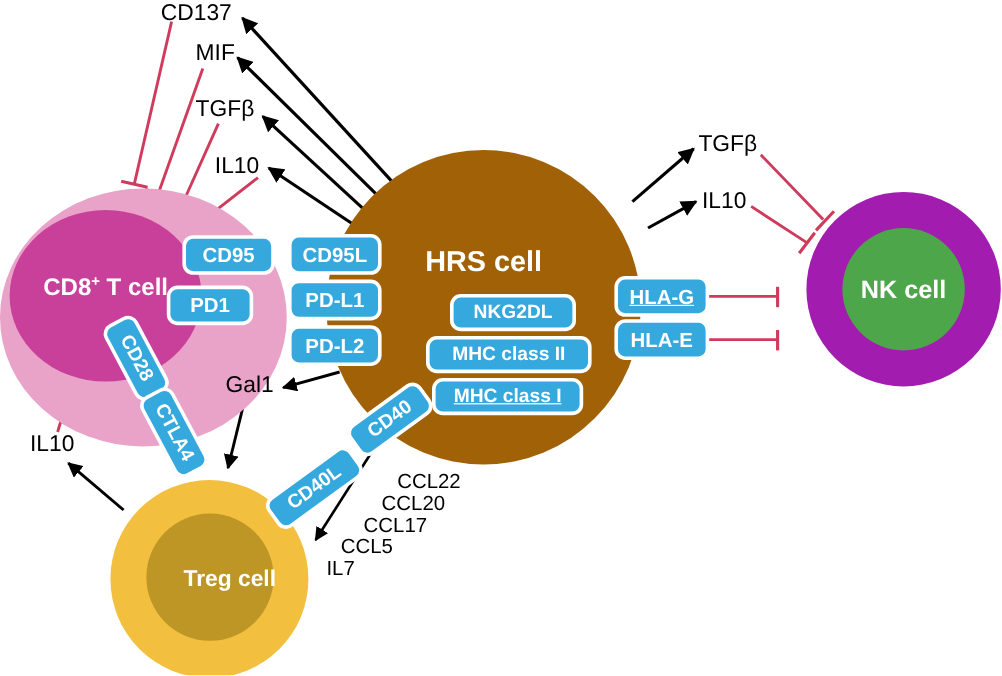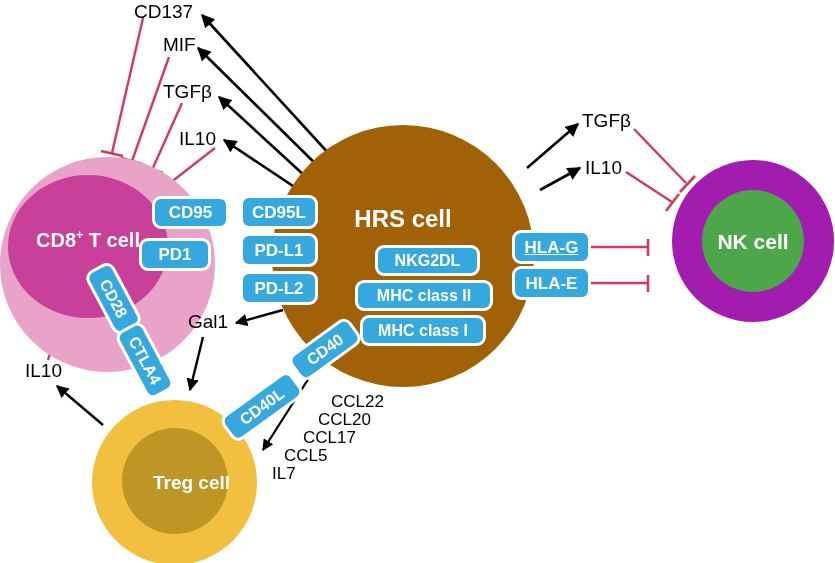--- a/index.html
+++ b/index.html
@@ -167,21 +167,21 @@
 
     <g>
       <line x1="103" y1="425" x2="57" y2="386" stroke="#000000" stroke-width="2.4" marker-end="url(#arrowBlack)"></line>
     </g>
     <g>
       <line x1="48" y1="360" x2="62" y2="314" stroke="#cf3b5c" stroke-width="2.4"></line>
       <line x1="54" y1="311" x2="70" y2="316" stroke="#cf3b5c" stroke-width="2.6"></line>
     </g>
   </svg>
 
-  <div class="cell" style="left:0px; top:157px; width:215px; height:215px; background:#e9a2c8;">
+  <div class="cell" style="left:0px; top:157px; width:215px; height:215px; background:#e9a2c8;padding-left:24px;">
     <div class="cell-inner" style="left:8px; top:18px; width:160px; height:143px; background:#c9409a;"></div>
     <div class="cell-label" style="left:8px; top:72px; width:160px; font-size:20px;">
       <span>CD8</span><sup>+</sup><span> T cell</span>
     </div>
   </div>
 
   <div class="cell" style="left:272px; top:125px; width:262px; height:262px; background:#a16207;">
     <div class="cell-label" style="left:0px; top:80px; width:262px; font-size:24px;">HRS cell</div>
   </div>
 
@@ -203,21 +203,21 @@
   <div class="pill" style="left:240px; top:195px; width:78px; height:34px; font-size:17px;">CD95L</div>
   <div class="pill" style="left:240px; top:233px; width:78px; height:34px; font-size:17px;">PD-L1</div>
   <div class="pill" style="left:240px; top:271px; width:78px; height:34px; font-size:17px;">PD-L2</div>
   <div class="pill" style="left:288px; top:334px; width:74px; height:31px; font-size:16px; transform:rotate(-36deg);">CD40</div>
 
   <div class="pill" style="left:512px; top:230px; width:79px; height:34px; font-size:17px;text-decoration:underline;">HLA-G</div>
   <div class="pill" style="left:512px; top:266px; width:79px; height:34px; font-size:17px;">HLA-E</div>
 
   <div class="pill" style="left:375px; top:245px; width:105px; height:31px; font-size:16px;">NKG2DL</div>
   <div class="pill" style="left:355px; top:280px; width:138px; height:31px; font-size:16px;">MHC class II</div>
-  <div class="pill" style="left:360px; top:315px; width:126px; height:31px; font-size:16px;">MHC class I</div>
+  <div class="pill" style="left:360px; top:315px; width:126px; height:31px; font-size:16px;text-decoration:underline;">MHC class I</div>
 
   <div class="pill" style="left:219px; top:391px; width:86px; height:31px; font-size:16px; transform:rotate(-36deg);">CD40L</div>
 
   <div class="txt" style="left:134px; top:1px; font-size:19px;">CD137</div>
   <div class="txt" style="left:163px; top:34px; font-size:19px;">MIF</div>
   <div class="txt" style="left:163px; top:81px; font-size:19px;">TGFβ</div>
   <div class="txt" style="left:179px; top:128px; font-size:19px;">IL10</div>
 
   <div class="txt" style="left:582px; top:110px; font-size:19px;">TGFβ</div>
   <div class="txt" style="left:585px; top:157px; font-size:19px;">IL10</div>

